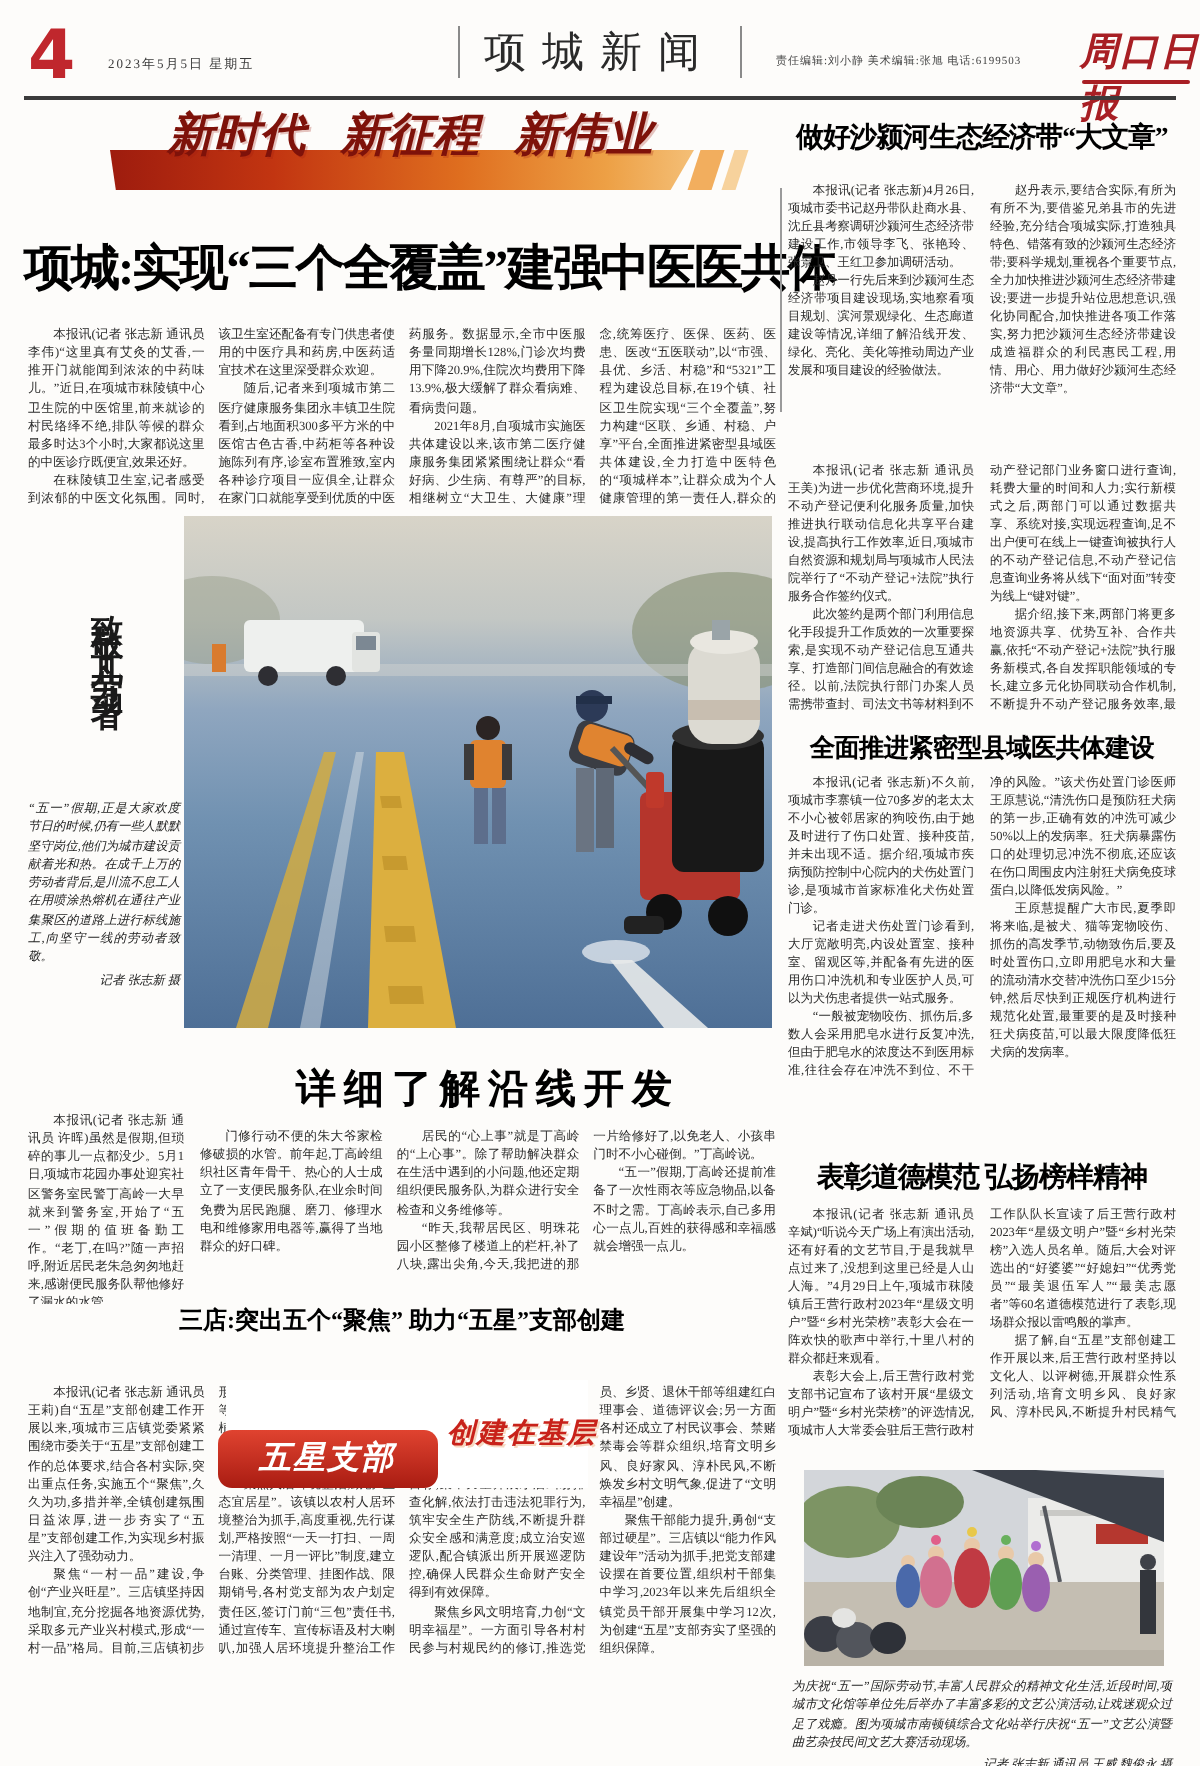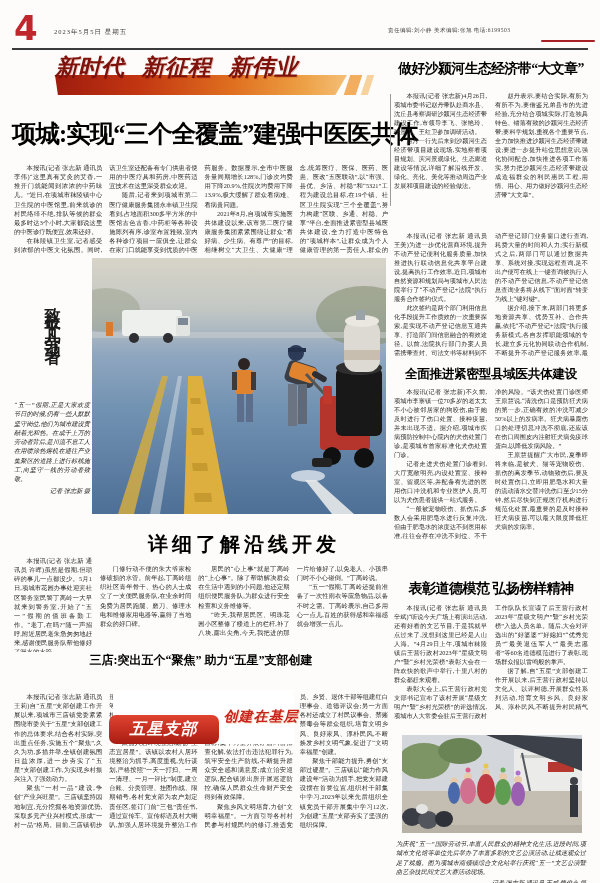--- a/index.html
+++ b/index.html
@@ -19,21 +19,21 @@
   .masthead { position:absolute; left:540px; top:13px; font-size:19px; font-weight:900; font-style:italic; color:#a81f24; letter-spacing:1px; }
   .masthead-underline { position:absolute; left:541px; top:40px; width:54px; height:2px; background:#a81f24; border-radius:2px; }
   .header-rule { position:absolute; left:12px; top:48px; width:576px; height:2px; background:#3b3b3b; }
   
   .banner { position:absolute; left:55px; top:56px; width:322px; height:42px; }
   .ribbon { position:absolute; left:0; top:19px; width:292px; height:20px;
     background:linear-gradient(90deg,#9e1c0e 0%,#c23511 28%,#df6e1f 60%,#eda045 85%,#f4bf77 100%);
     clip-path:polygon(0 0,100% 0,96% 100%,1% 100%); }
   .ribbon-s1 { position:absolute; left:292px; top:19px; width:12px; height:20px; background:#f2ae5e; transform:skewX(-18deg); }
   .ribbon-s2 { position:absolute; left:309px; top:19px; width:7px; height:20px; background:#f7d29c; transform:skewX(-18deg); }
-  .banner-text { position:absolute; left:0; width:300px; top:0; font-size:23px; line-height:1;
+  .banner-text { position:absolute; left:0; width:300px; top:0; text-align:center; font-size:23px; line-height:1;
     font-weight:900; font-style:italic; color:#7e120a; word-spacing:12px; text-shadow:1px 1px 0 rgba(158,28,14,.25); }
   
   .body-text { text-align:justify; color:#2b2b2b; overflow:hidden; font-size:6.3px; line-height:1.45; }
   .body-text p { text-indent:2em; }
   .hl { font-weight:bold; color:#000000; text-align:center; font-family:"Liberation Serif","DejaVu Serif",serif; }
   
   .lead-hl { position:absolute; left:12px; top:117px; width:378px; font-size:24.5px; letter-spacing:-1px; white-space:nowrap; }
   .lead-body { position:absolute; left:14px; top:163px; width:374px; height:93px; column-count:4; column-gap:7px; }
   
   .vt-block { position:absolute; left:14px; top:262px; width:76px; height:252px; }
@@ -73,21 +73,27 @@
   .r-caption { position:absolute; left:2px; top:781px; width:190px; font-size:6.2px; line-height:1.5; font-style:italic; text-align:justify; color:#222; }
   .r-byline { text-align:right; font-style:italic; margin-top:2px; }
 </style>
 </head>
 <body>
 
 <div id="page">
 
   <div class="pagenum">4</div>
   <div class="date">2023年5月5日 星期五</div>
+  <div class="section-head">
+    <span class="bar"></span>
+    <span class="section-title">项城新闻</span>
+    <span class="bar"></span>
+  </div>
   <div class="editors">责任编辑:刘小静  美术编辑:张旭  电话:6199503</div>
+  <div class="masthead">周口日报</div>
   <div class="masthead-underline"></div>
   <div class="header-rule"></div>
 
   <div class="banner">
     <div class="ribbon"></div>
     <div class="ribbon-s1"></div>
     <div class="ribbon-s2"></div>
     <div class="banner-text">新时代 新征程 新伟业</div>
   </div>
 

